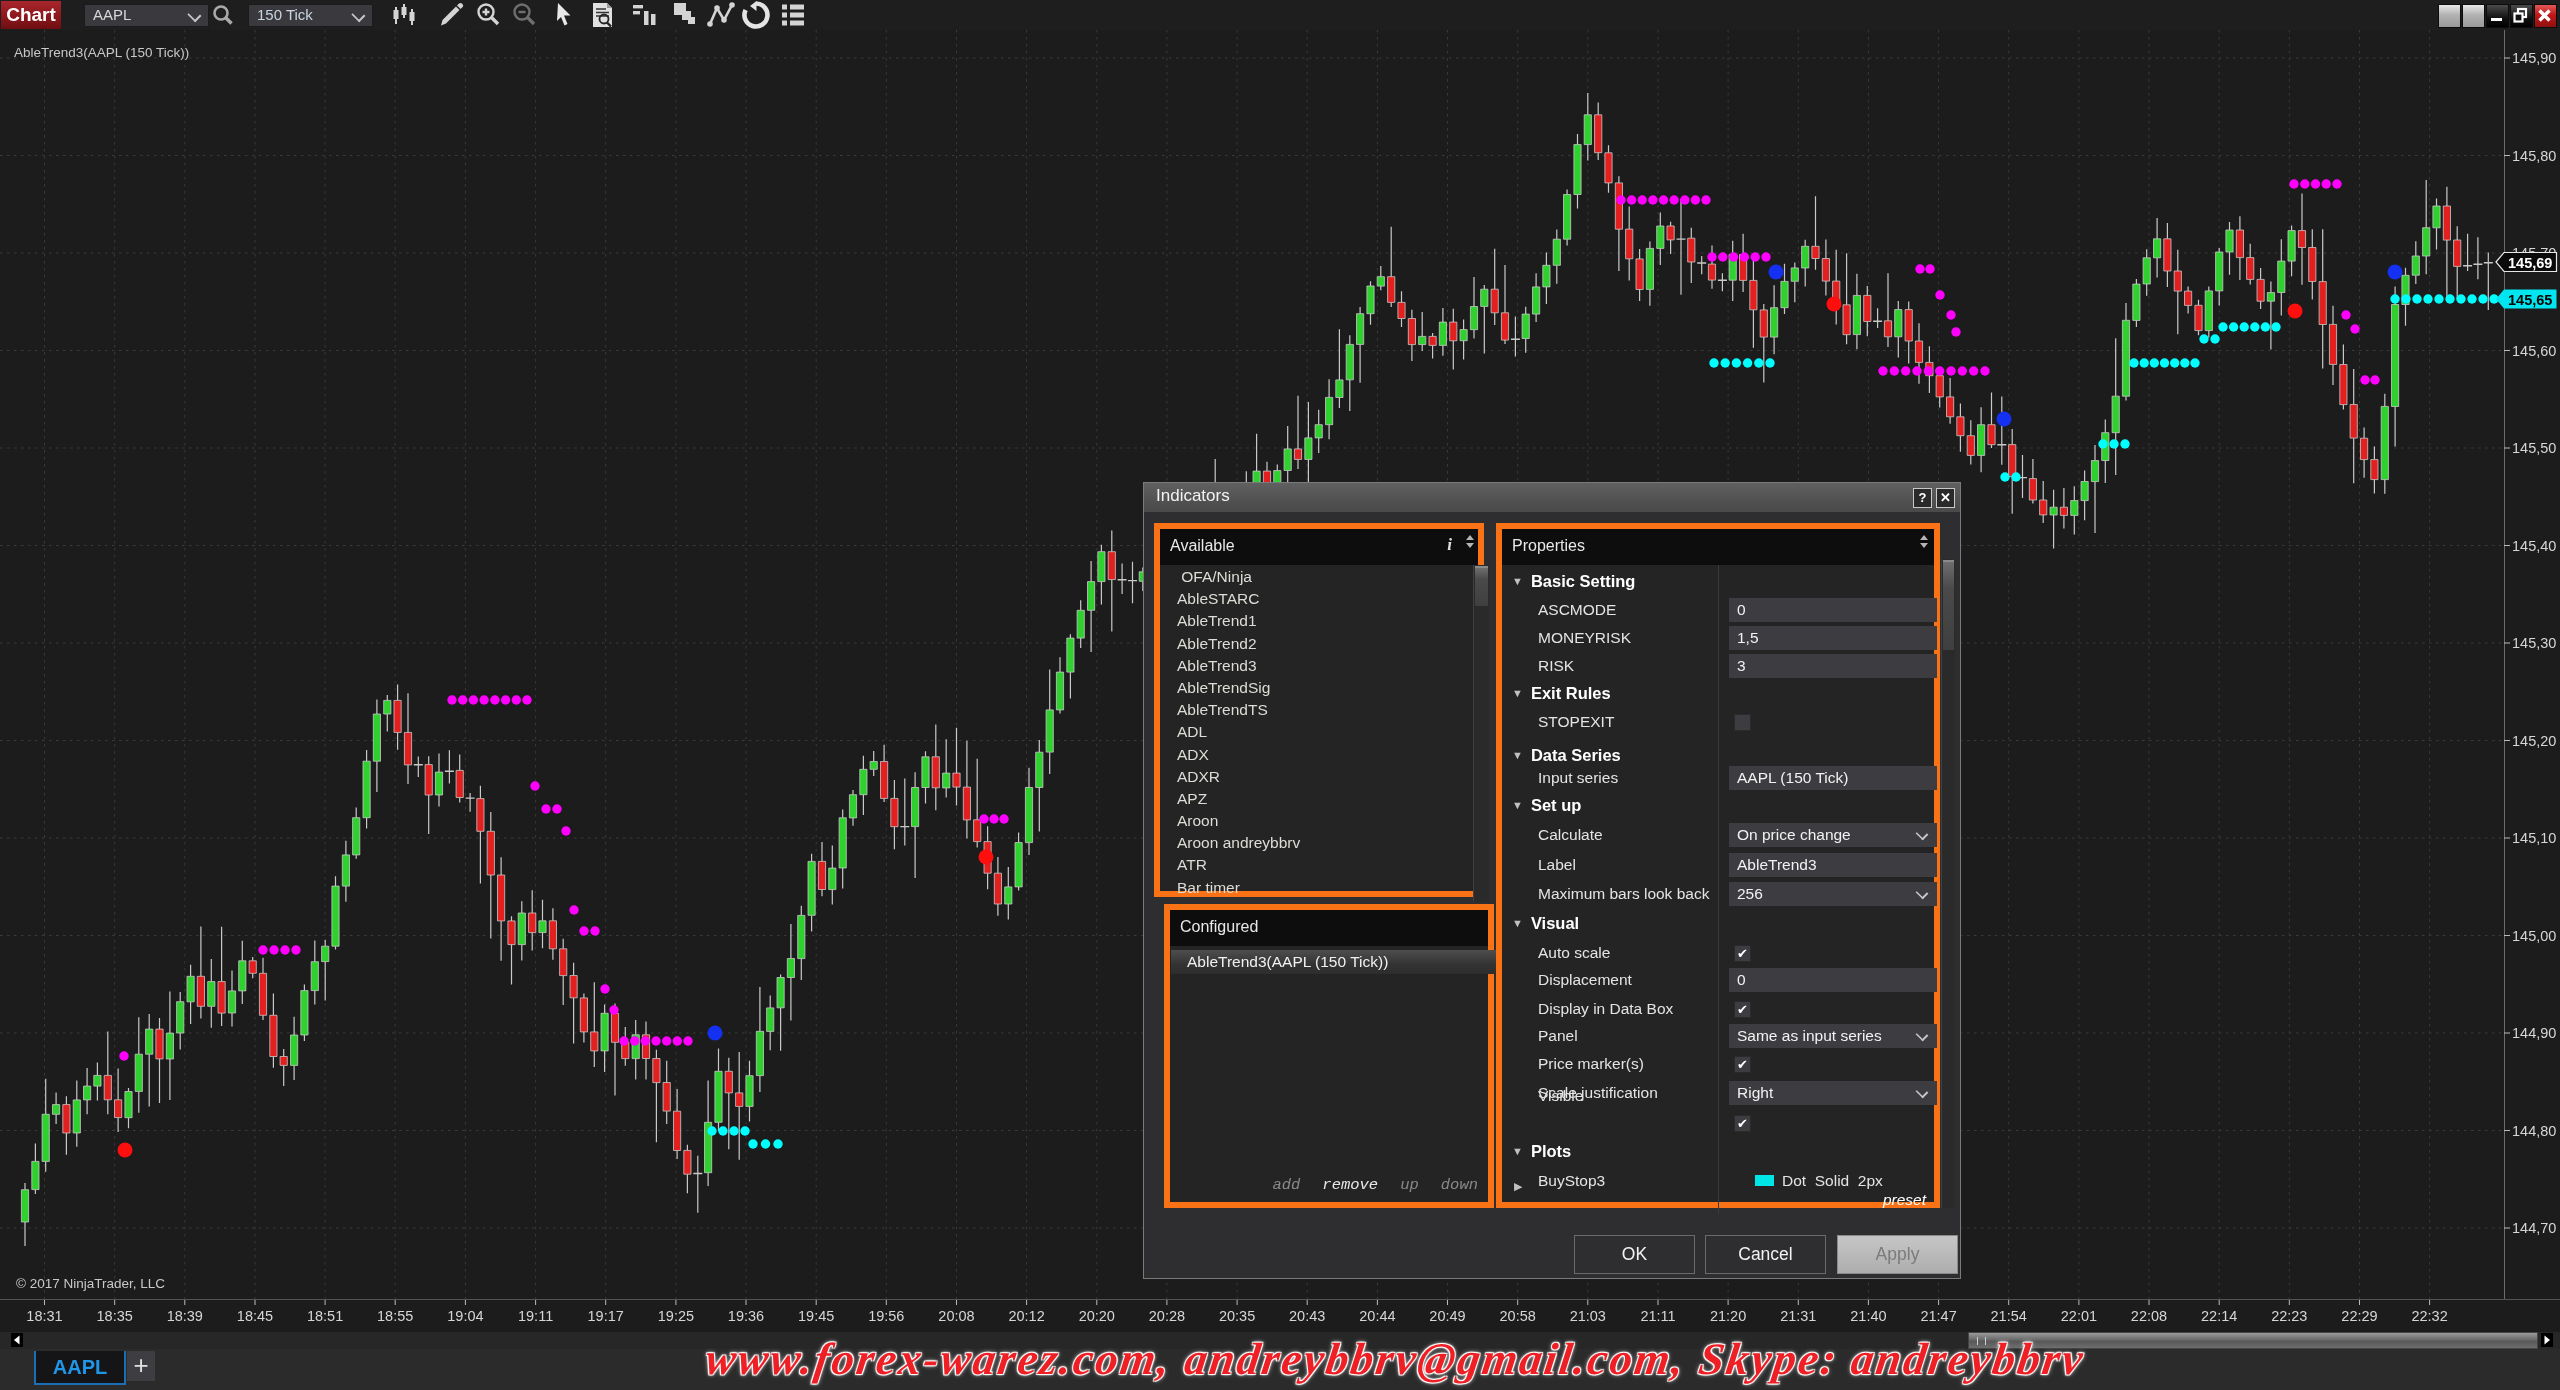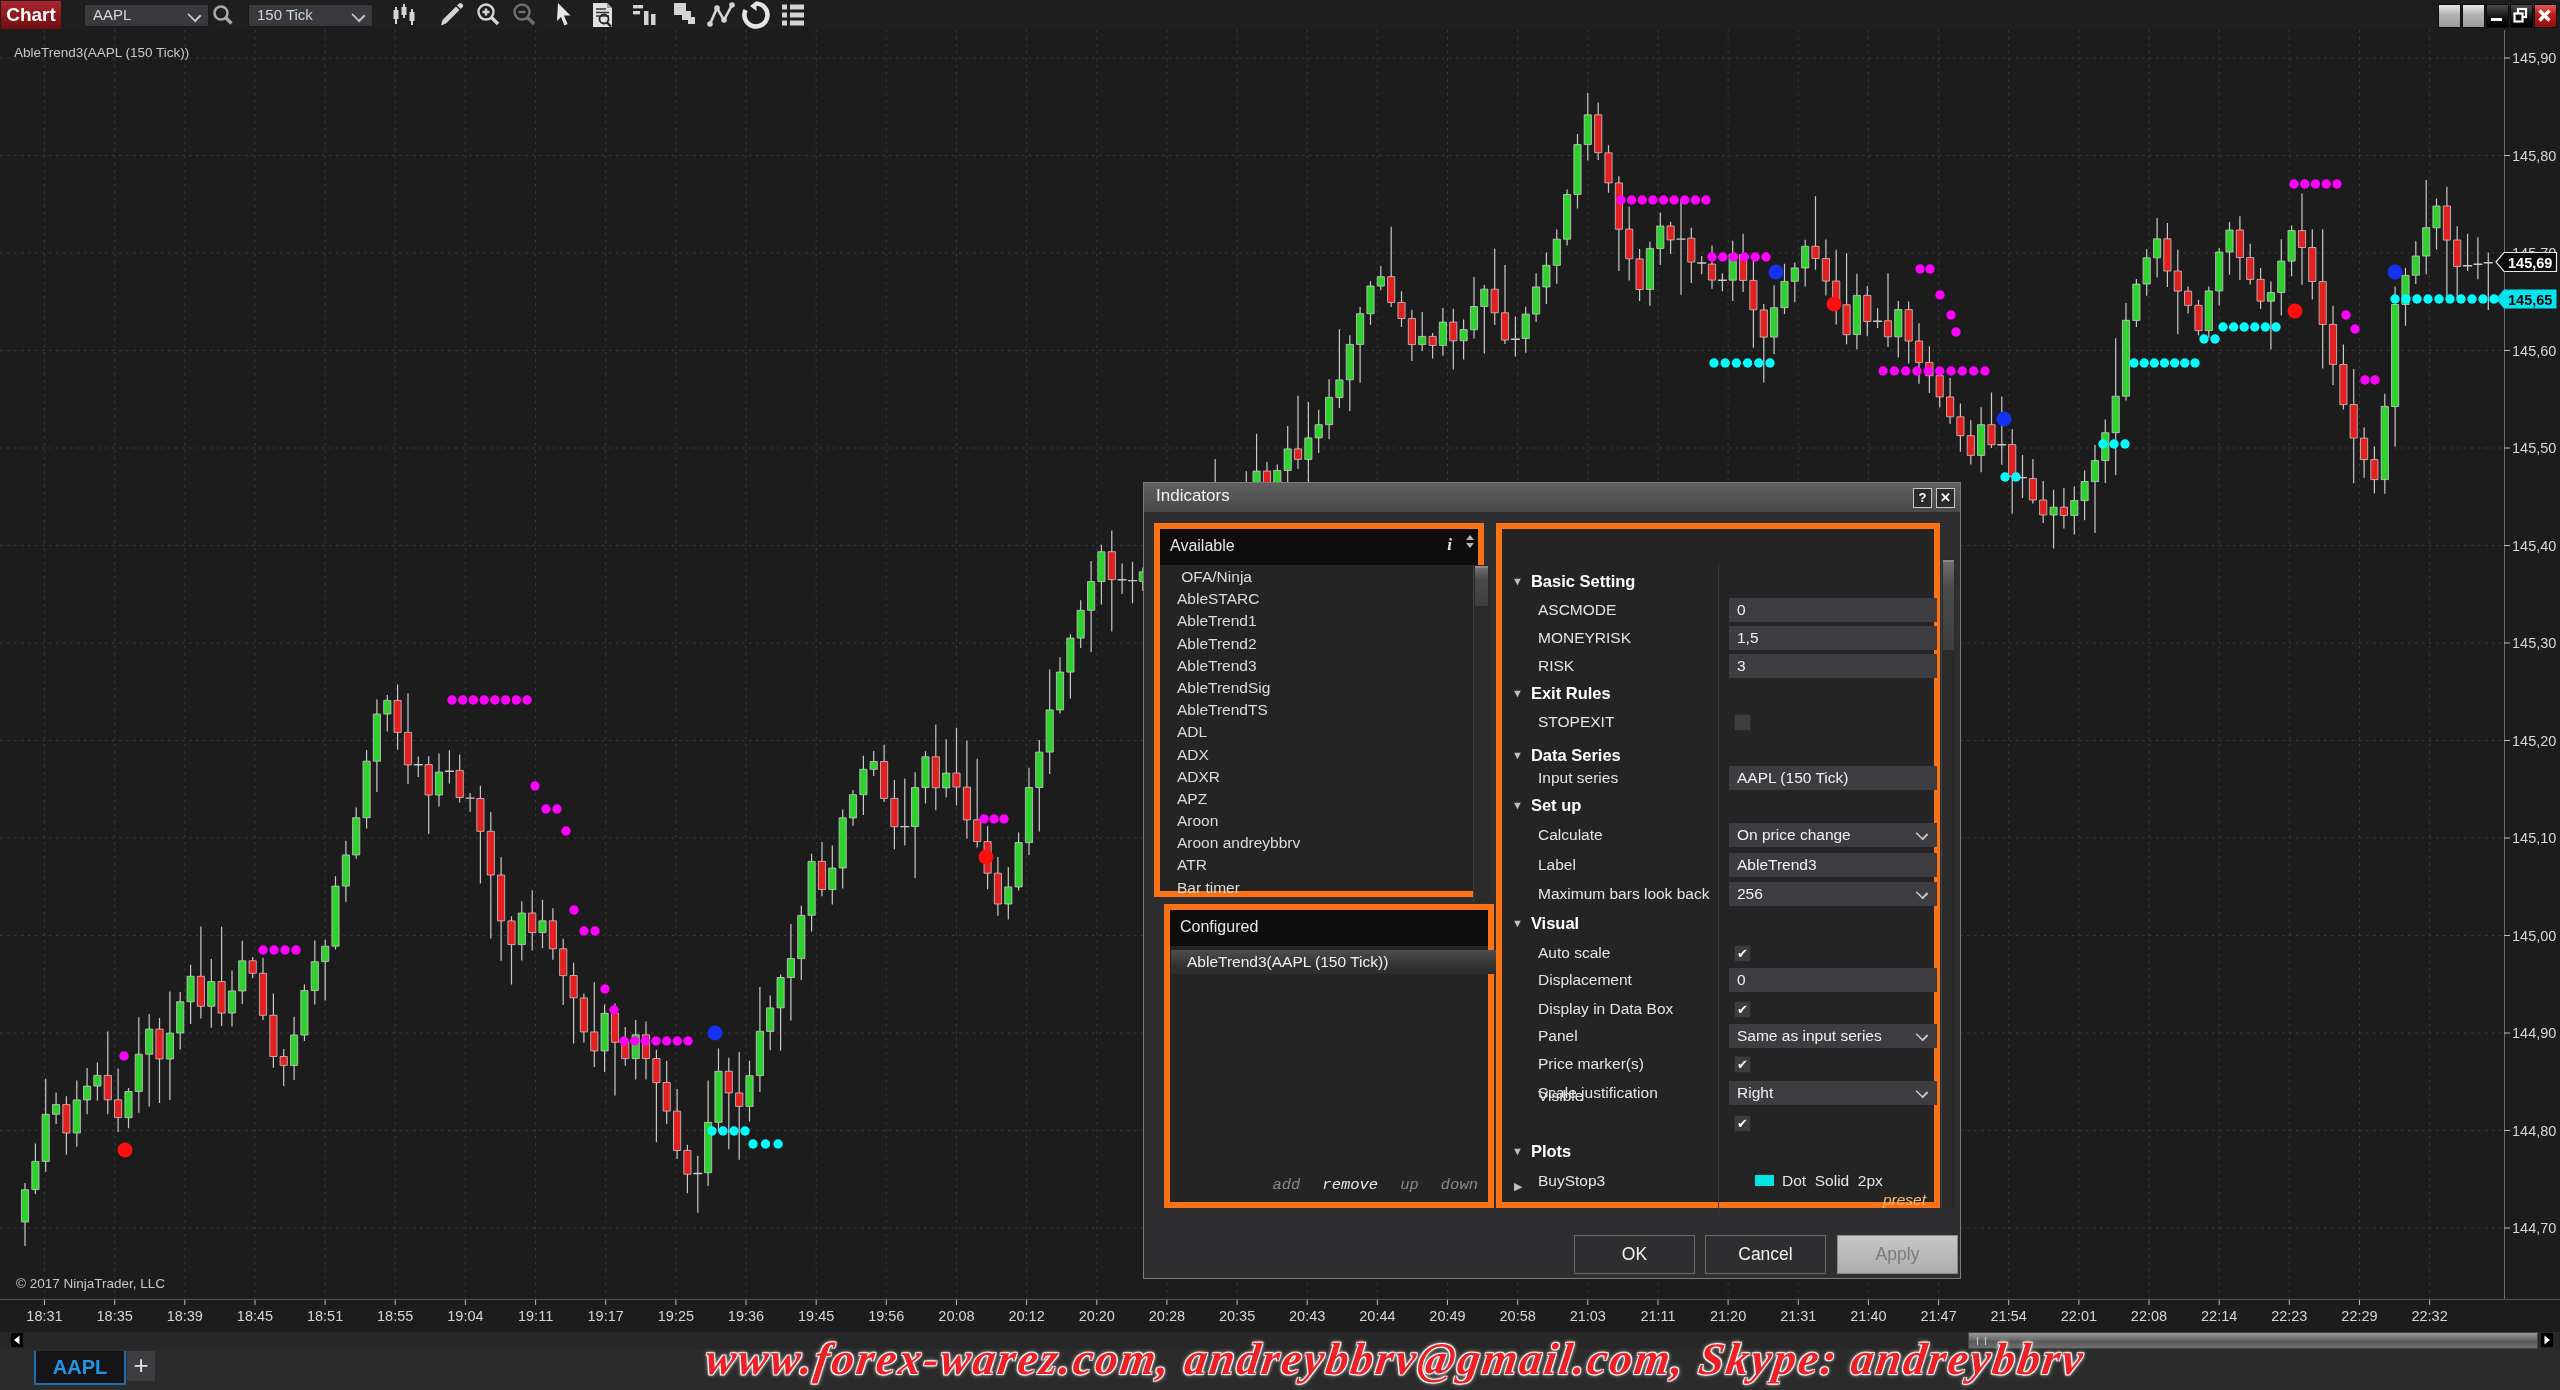--- a/index.html
+++ b/index.html
@@ -45,21 +45,21 @@
 .pfield{position:absolute;left:227px;width:200px;height:24px;background:#3c3c41;color:#f2f2f2;
 font-size:15.5px;line-height:24px;padding-left:8px;}
 .dchev{position:absolute;right:10px;top:6px;width:8px;height:8px;border-right:2.2px solid #c8c8c8;border-bottom:2.2px solid #c8c8c8;transform:rotate(45deg) scale(1,.8);}
 .pcheck{position:absolute;left:232px;width:15px;height:15px;background:#3c3c41;border:1px solid #2a2a2a;
 color:#fff;font-size:13px;line-height:15px;text-align:center;}
 .plotrow{position:absolute;left:0;width:100%;}
 .ptri{position:absolute;left:12px;top:0px;color:#c0c0c0;font-size:11px;}
 .pname{position:absolute;left:36px;top:-8px;font-size:15.5px;color:#e4e4e4;}
 .swatch{position:absolute;left:253px;top:-5px;width:19px;height:11px;background:#00e5e5;}
 .pdesc{position:absolute;left:280px;top:-8px;font-size:15.5px;color:#e4e4e4;}
-.preset{position:absolute;right:8px;top:626px;font-size:15.5px;font-style:italic;color:#fdba74;}
+.preset{position:absolute;right:8px;top:626px;font-size:15.5px;font-style:italic;color:#ffffff;}
 .dbtn{position:absolute;top:752px;width:121px;height:39px;background:#2e2e30;border:1px solid #6a6a6a;
 box-sizing:border-box;color:#f2f2f2;font-size:17.5px;text-align:center;line-height:37px;}
 .apply{background:linear-gradient(#c6c6c6,#adadad);border:1px solid #8a8a8a;color:#7b7b7b;}
 
 #bottombar{position:absolute;left:0;top:1332px;width:2560px;height:58px;background:#2b2b2b;}
 #hsb{position:absolute;left:0;top:0;width:2560px;height:17px;background:#272727;}
 .sbbtn{position:absolute;top:1px;width:12px;height:14px;background:#000;}
 #hthumb{position:absolute;left:1968px;top:0;width:570px;height:17px;
 background:linear-gradient(#9a9a9a,#6a6a6a 45%,#585858 55%,#6e6e6e);border:1px solid #454545;box-sizing:border-box;}
 #hthumb span{position:absolute;left:8px;top:4px;width:7px;height:8px;
@@ -440,20 +440,26 @@
         <div class="litem">ATR</div>
         <div class="litem">Bar timer</div>
       </div>
  </div>
  <div class="panel" style="left:20px;top:421px;width:330px;height:304px">
    <div class="phead">Configured</div>
    <div class="selrow">AbleTrend3(AAPL (150 Tick))</div>
    <div class="linkrow"><span class="dim">add</span><span class="lit">remove</span><span class="dim">up</span><span class="dim">down</span></div>
  </div>
  <div class="panel" style="left:352px;top:40px;width:444px;height:685px">
+   <div class="phead">Properties
+     <span class="spin" style="right:3px">
+          <i class="up"></i>
+          <i class="dn"></i>
+        </span>
+   </div>
    <div class="propbody">
      <div class="vdiv"></div>
      <div class="sechead" style="top:7px"><span class="tri">▼</span><b>Basic Setting</b></div>
         <div class="plabel" style="top:36px">ASCMODE</div>
         <div class="pfield" style="top:33px">0</div>
         <div class="plabel" style="top:64px">MONEYRISK</div>
         <div class="pfield" style="top:61px">1,5</div>
         <div class="plabel" style="top:92px">RISK</div>
         <div class="pfield" style="top:89px">3</div>
         <div class="sechead" style="top:119px"><span class="tri">▼</span><b>Exit Rules</b></div>

